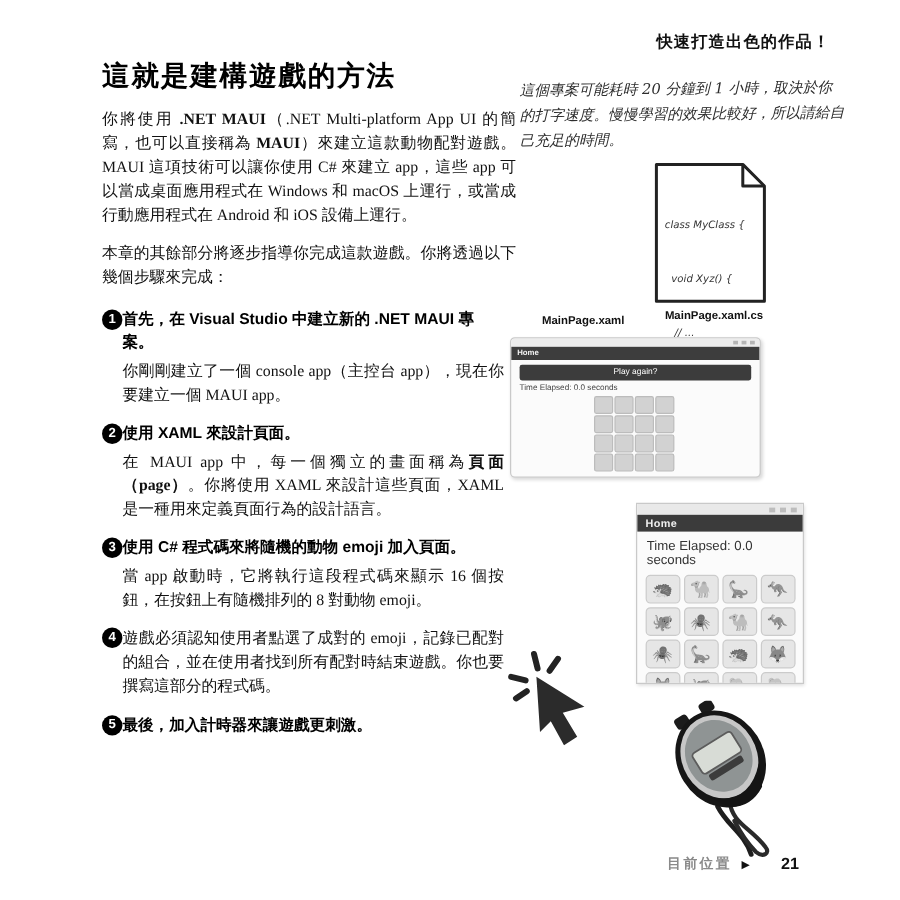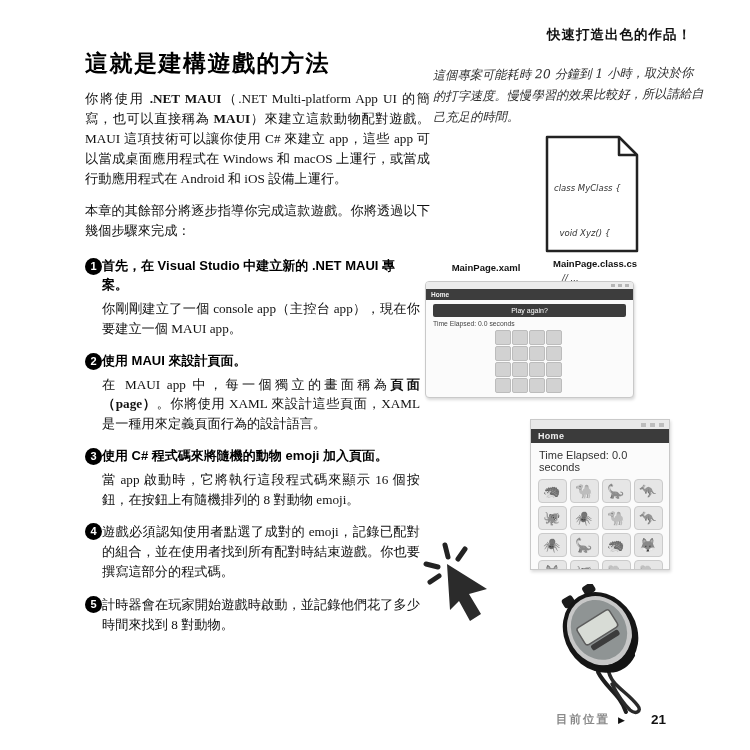--- a/index.html
+++ b/index.html
@@ -96,41 +96,41 @@
       <div class="step">
         <div class="badge">1</div>
         <div class="stepc">
           <div class="h">首先，在 Visual Studio 中建立新的 .NET MAUI 專案。</div>
           <div class="b"><span>你剛剛建立了一個 console app（主控台 app），現在你要建立一個 MAUI app。</span></div>
         </div>
       </div>
       <div class="step">
         <div class="badge">2</div>
         <div class="stepc">
-          <div class="h">使用 MAUI 來設計頁面。</div>
+          <div class="h">使用 XAML 來設計頁面。</div>
           <div class="b"><span>在 MAUI app 中，每一個獨立的畫面稱為</span><b>頁面（page）</b><span>。你將使用 XAML 來設計這些頁面，XAML 是一種用來定義頁面行為的設計語言。</span></div>
         </div>
       </div>
       <div class="step">
         <div class="badge">3</div>
         <div class="stepc">
           <div class="h">使用 C# 程式碼來將隨機的動物 emoji 加入頁面。</div>
           <div class="b"><span>當 app 啟動時，它將執行這段程式碼來顯示 16 個按鈕，在按鈕上有隨機排列的 8 對動物 emoji。</span></div>
         </div>
       </div>
       <div class="step">
         <div class="badge">4</div>
         <div class="stepc">
           <div class="b"><span>遊戲必須認知使用者點選了成對的 emoji，記錄已配對的組合，並在使用者找到所有配對時結束遊戲。你也要撰寫這部分的程式碼。</span></div>
         </div>
       </div>
       <div class="step">
         <div class="badge">5</div>
         <div class="stepc">
-          <div class="b"><span>計時器會在玩家開始遊戲時啟動，並記錄他們花了多少時間來找到 8 對動物。</span></div>
+          <div class="h">最後，加入計時器來讓遊戲更刺激。</div>
         </div>
       </div>
     </div>
   </div>
 
   <div class="note">這個專案可能耗時 20 分鐘到 1 小時，取決於你的打字速度。慢慢學習的效果比較好，所以請給自己充足的時間。</div>
 
   <div class="doclabel" style="left:435px;top:262px;width:102px;">MainPage.xaml</div>
 
   <div class="doc" style="left:545px;top:135px;width:94px;height:96px;">
@@ -139,21 +139,21 @@
       <polyline points="74,2 74,20 92,20" fill="none" stroke="#222" stroke-width="2.5" stroke-linejoin="round"></polyline>
     </svg>
     <div class="lines" style="top:16px;">
       <div>class MyClass {</div>
       <div>  void Xyz() {</div>
       <div>   // ...</div>
       <div>  }</div>
       <div>}</div>
     </div>
   </div>
-  <div class="doclabel" style="left:540px;top:258px;width:110px;">MainPage.class.cs</div>
+  <div class="doclabel" style="left:540px;top:258px;width:110px;">MainPage.xaml.cs</div>
 
   <div class="win1">
     <div class="chrome">
       <div class="c"></div>
       <div class="c"></div>
       <div class="c"></div>
     </div>
     <div class="tbar1">Home</div>
     <div class="playbtn">Play again?</div>
     <div class="time1">Time Elapsed: 0.0 seconds</div>

